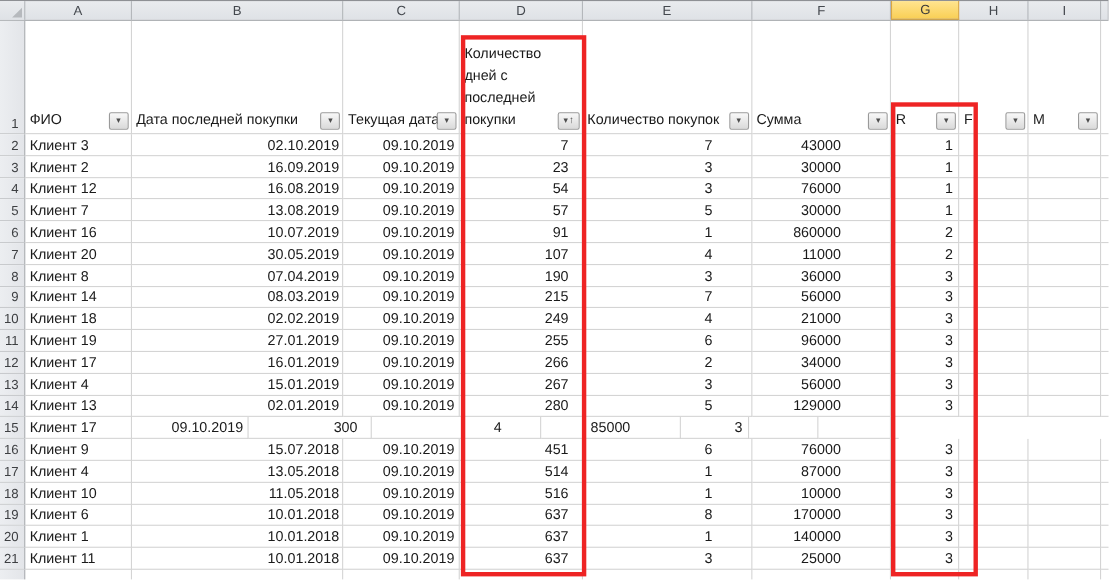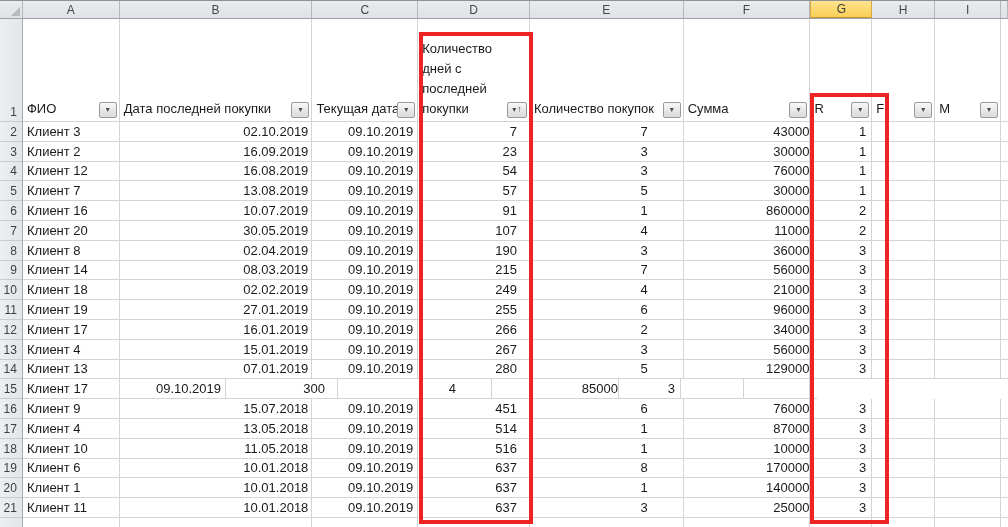--- a/index.html
+++ b/index.html
@@ -24,21 +24,21 @@
   .row{display:flex;background:#fff;}
   .rowhead{width:23px;box-sizing:border-box;border-right:1px solid #a6a9ad;border-bottom:1px solid #c8cacd;
            background:linear-gradient(90deg,#eceef1,#e3e5e9);font-size:12px;color:#3d3f42;
            display:flex;align-items:flex-end;justify-content:flex-end;padding:0 5px 2px 0;}
   .cell{box-sizing:border-box;border-right:1px solid #d4d4d4;border-bottom:1px solid #d4d4d4;
         display:flex;align-items:flex-end;overflow:hidden;white-space:nowrap;line-height:18px;}
   .col-j.cell{border-right:none;}
   .al{justify-content:flex-start;padding-left:4px;}
   .ar{justify-content:flex-end;}
   .pr3{padding-right:3px}.pr4{padding-right:4px}
-  .prD{padding-right:12px}.prE{padding-right:35px}.prF{}.prG{padding-right:5px}
+  .prD{padding-right:12px}.prE{padding-right:35px}.prF{padding-right:45px}.prG{padding-right:5px}
   .header-row{height:103px;}
   .header-row .cell{position:relative;}
   .hlabel{display:block;padding:0 2px 2px 4px;line-height:20px;white-space:normal;}
   .data-row{height:19.8px;}
   .partial-row{height:9px;}
   .partial-row .rowhead{border-bottom:none;}
   .partial-row .cell{border-bottom:none;}
   
   .filter-btn{position:absolute;right:2px;bottom:3px;width:18px;height:16px;box-sizing:border-box;
               border:1px solid #9a9a9a;border-radius:2px;background:linear-gradient(#f8f8f8,#dadada);
@@ -189,21 +189,21 @@
         <div class="cell col-e ar prE">4</div>
         <div class="cell col-f ar prF">11000</div>
         <div class="cell col-g ar prG">2</div>
         <div class="cell col-h"></div>
         <div class="cell col-i"></div>
         <div class="cell col-j"></div>
       </div>
       <div class="row data-row">
         <div class="rowhead">8</div>
         <div class="cell col-a al">Клиент 8</div>
-        <div class="cell col-b ar pr3">02.04.2019</div>
+        <div class="cell col-b ar pr3">07.04.2019</div>
         <div class="cell col-c ar pr4">09.10.2019</div>
         <div class="cell col-d ar prD">190</div>
         <div class="cell col-e ar prE">3</div>
         <div class="cell col-f ar prF">36000</div>
         <div class="cell col-g ar prG">3</div>
         <div class="cell col-h"></div>
         <div class="cell col-i"></div>
         <div class="cell col-j"></div>
       </div>
       <div class="row data-row">
@@ -267,21 +267,21 @@
         <div class="cell col-e ar prE">3</div>
         <div class="cell col-f ar prF">56000</div>
         <div class="cell col-g ar prG">3</div>
         <div class="cell col-h"></div>
         <div class="cell col-i"></div>
         <div class="cell col-j"></div>
       </div>
       <div class="row data-row">
         <div class="rowhead">14</div>
         <div class="cell col-a al">Клиент 13</div>
-        <div class="cell col-b ar pr3">07.01.2019</div>
+        <div class="cell col-b ar pr3">02.01.2019</div>
         <div class="cell col-c ar pr4">09.10.2019</div>
         <div class="cell col-d ar prD">280</div>
         <div class="cell col-e ar prE">5</div>
         <div class="cell col-f ar prF">129000</div>
         <div class="cell col-g ar prG">3</div>
         <div class="cell col-h"></div>
         <div class="cell col-i"></div>
         <div class="cell col-j"></div>
       </div>
       <div class="row data-row">

